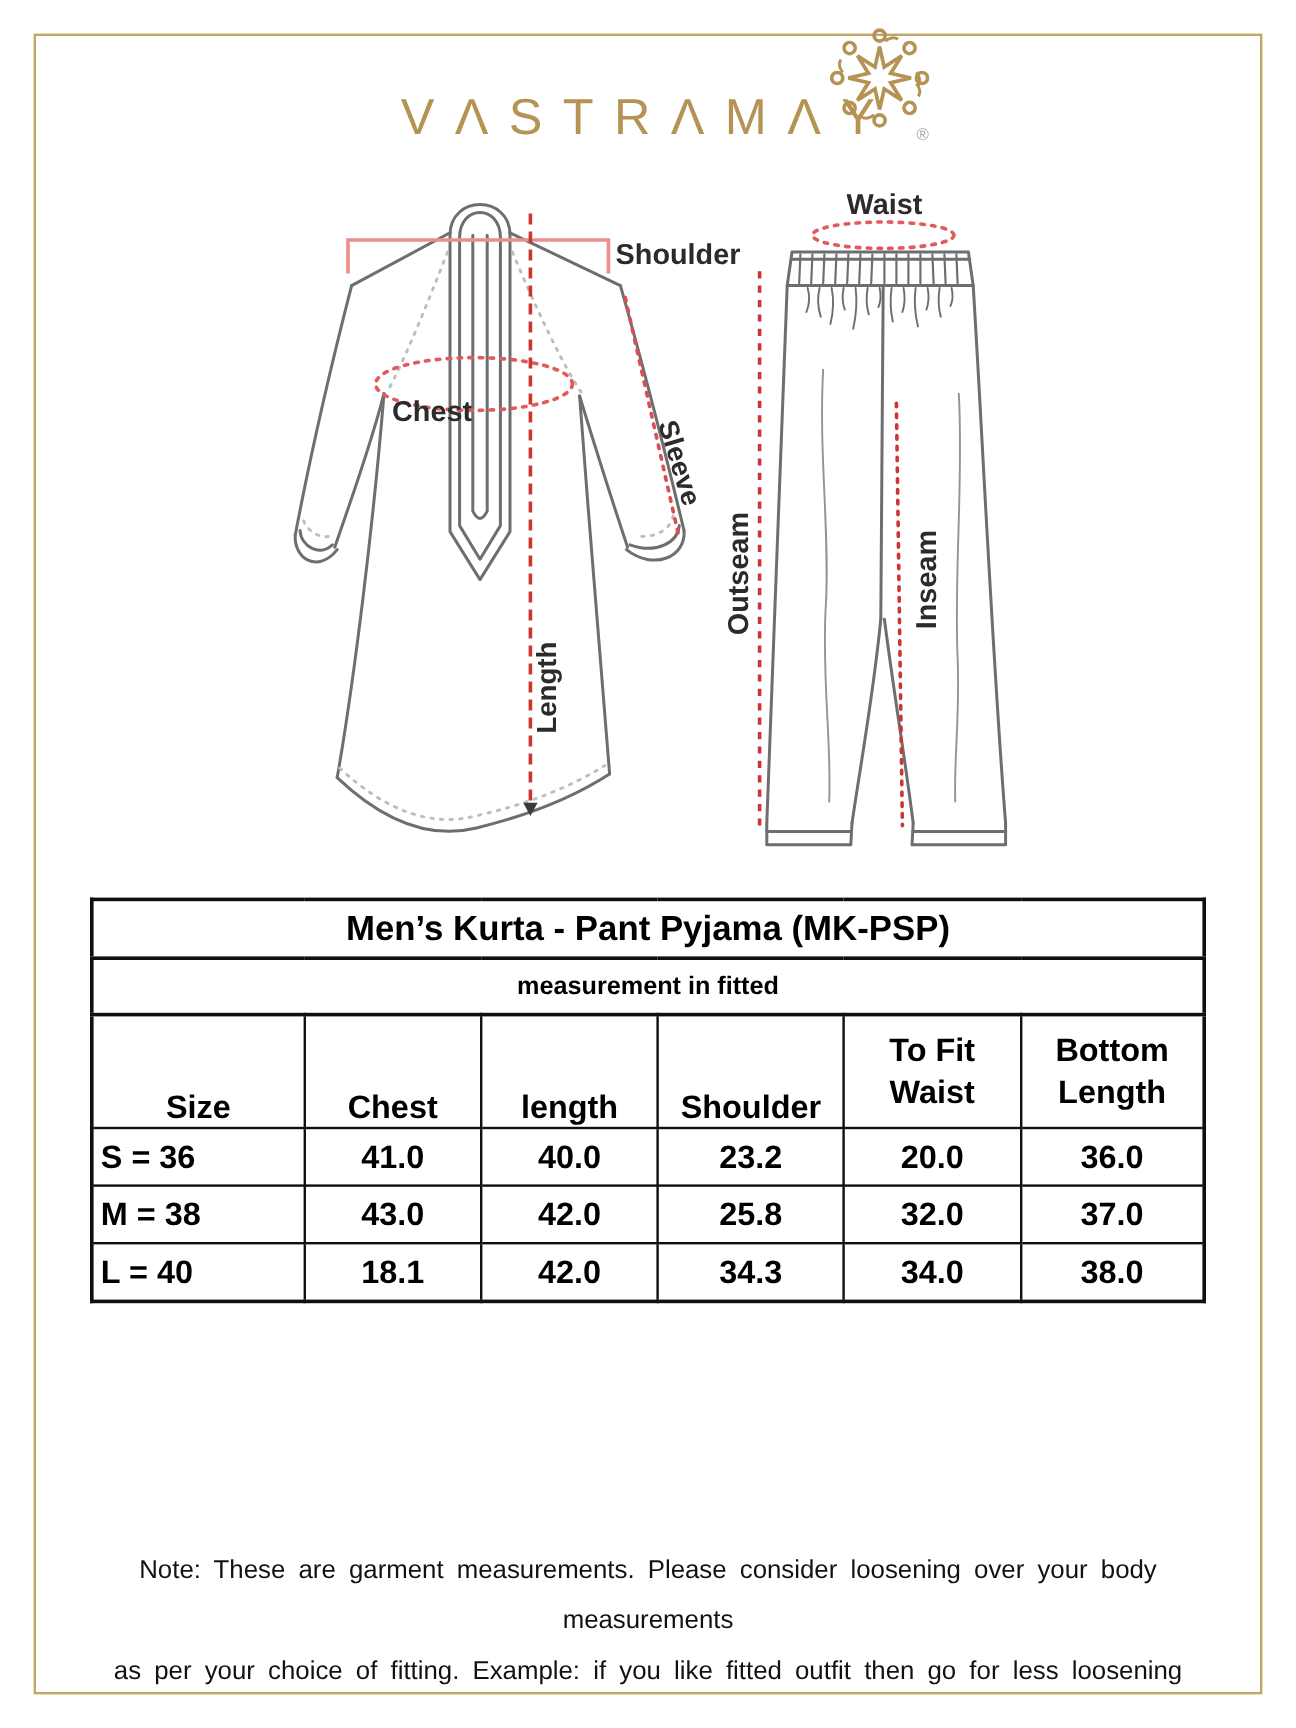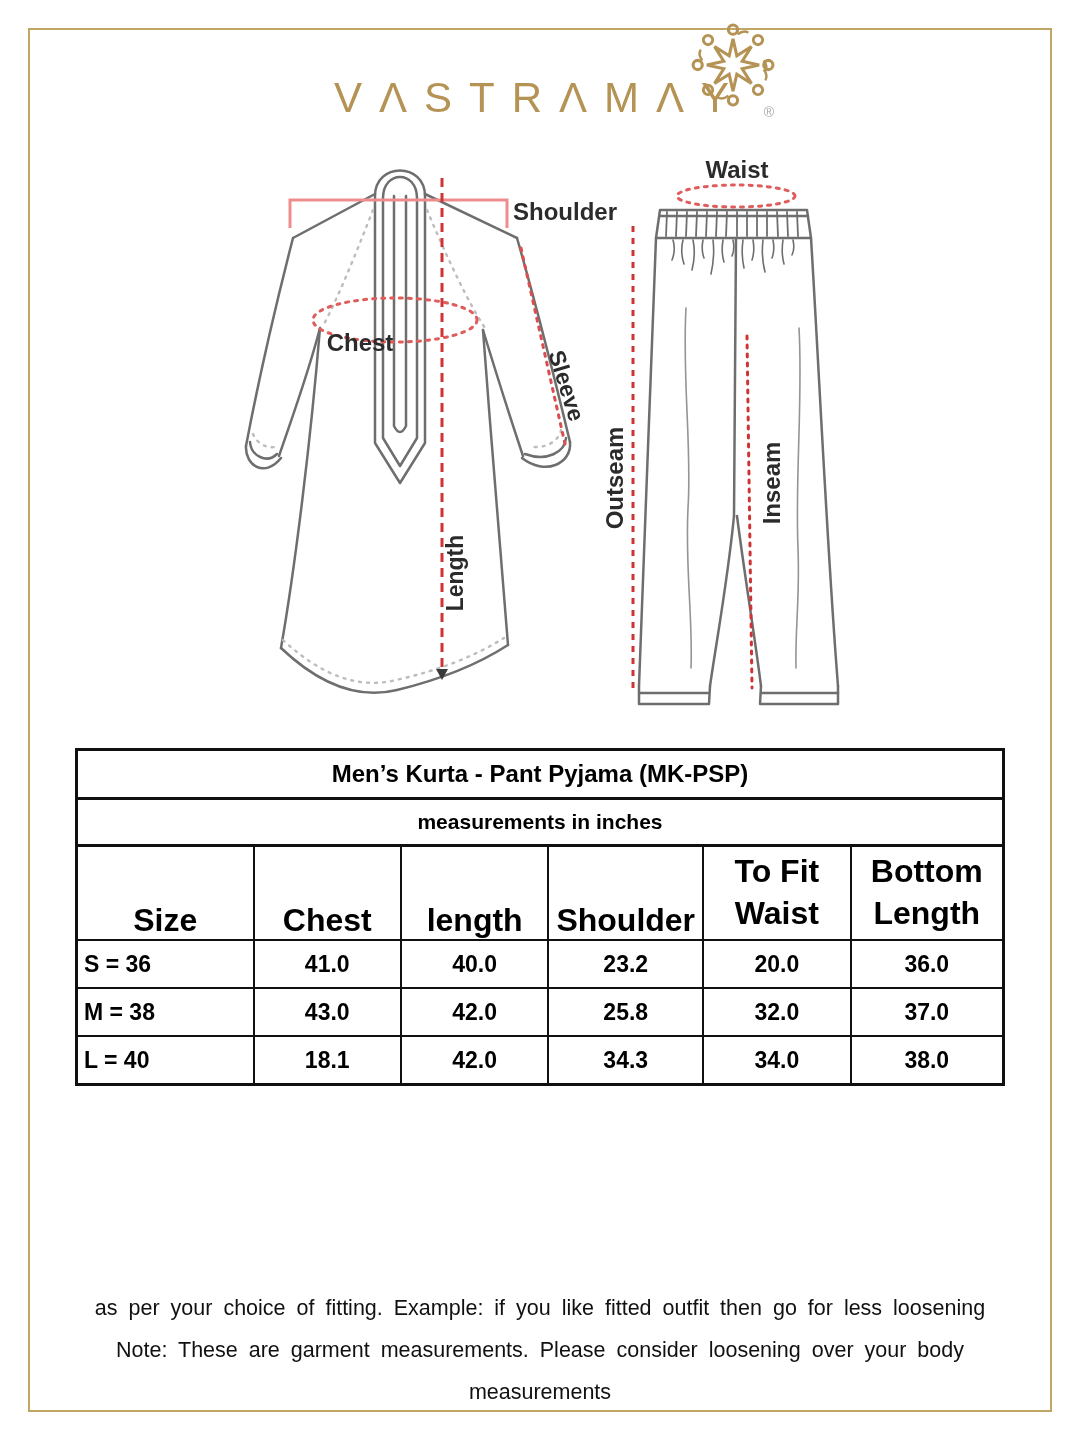--- a/index.html
+++ b/index.html
@@ -16,26 +16,26 @@
 
   
   .diagram{position:absolute;left:225px;top:148px;width:670px;height:580px;}
   .diagram text{font-family:"Liberation Sans",sans-serif;font-weight:600;fill:#2b2b2b;}
 
   
   .table-wrap{position:absolute;left:75px;top:748px;width:930px;}
   table.sc{border-collapse:collapse;table-layout:fixed;width:930px;color:#000;
            font-family:"Liberation Sans",sans-serif;font-weight:bold;border:3px solid #101010;}
   table.sc td,table.sc th{border:2px solid #101010;overflow:hidden;}
-  tr.sc-title td{height:44px;font-size:24px;text-align:center;border-bottom-width:3px;}
+  tr.sc-title td{height:44px;font-size:29px;text-align:center;border-bottom-width:3px;}
   tr.sc-sub td{height:42px;font-size:21px;text-align:center;border-bottom-width:3px;}
-  table.sc th{font-size:32px;height:92px;padding:0 2px;text-align:center;}
+  table.sc th{font-size:27px;height:92px;padding:0 2px;text-align:center;}
   th.va-b{vertical-align:bottom;padding-bottom:5px;}
   th.va-m{vertical-align:middle;line-height:1.3;}
-  table.sc tbody td{height:44px;font-size:23px;text-align:center;}
+  table.sc tbody td{height:44px;font-size:27px;text-align:center;}
   table.sc tbody td.size-cell{text-align:left;padding-left:6px;}
 
   
   .note{position:absolute;left:60px;right:60px;top:1288px;text-align:center;
         font-size:21.5px;line-height:1.95;color:#111;word-spacing:5px;}
 </style>
 </head>
 <body>
 
 <div class="frame"></div>
@@ -201,21 +201,21 @@
         <col style="width:15.9%">
       <col style="width:16.7%">
         <col style="width:15.9%">
         <col style="width:16.5%">
     </colgroup>
     <thead>
       <tr class="sc-title">
         <td colspan="6">Men’s Kurta - Pant Pyjama (MK-PSP)</td>
       </tr>
       <tr class="sc-sub">
-        <td colspan="6">measurements in inches</td>
+        <td colspan="6">measurement in fitted</td>
       </tr>
       <tr>
         <th class="va-b">Size</th>
         <th class="va-b">Chest</th>
         <th class="va-b">length</th>
         <th class="va-b">Shoulder</th>
         <th class="va-m">To Fit Waist</th>
         <th class="va-m">Bottom Length</th>
       </tr>
     </thead>
@@ -242,15 +242,15 @@
         <td>42.0</td>
         <td>34.3</td>
         <td>34.0</td>
         <td>38.0</td>
       </tr>
     </tbody>
   </table>
 </div>
 
 <div class="note">
+  <div>Note: These are garment measurements. Please consider loosening over your body measurements</div>
   <div>as per your choice of fitting. Example: if you like fitted outfit then go for less loosening</div>
-  <div>Note: These are garment measurements. Please consider loosening over your body measurements</div>
 </div>
 
 </body></html>

